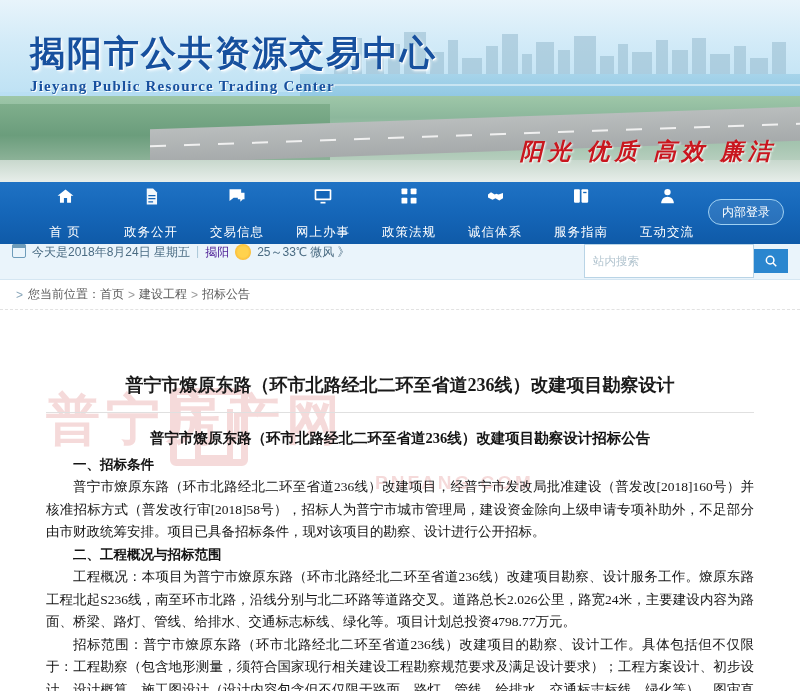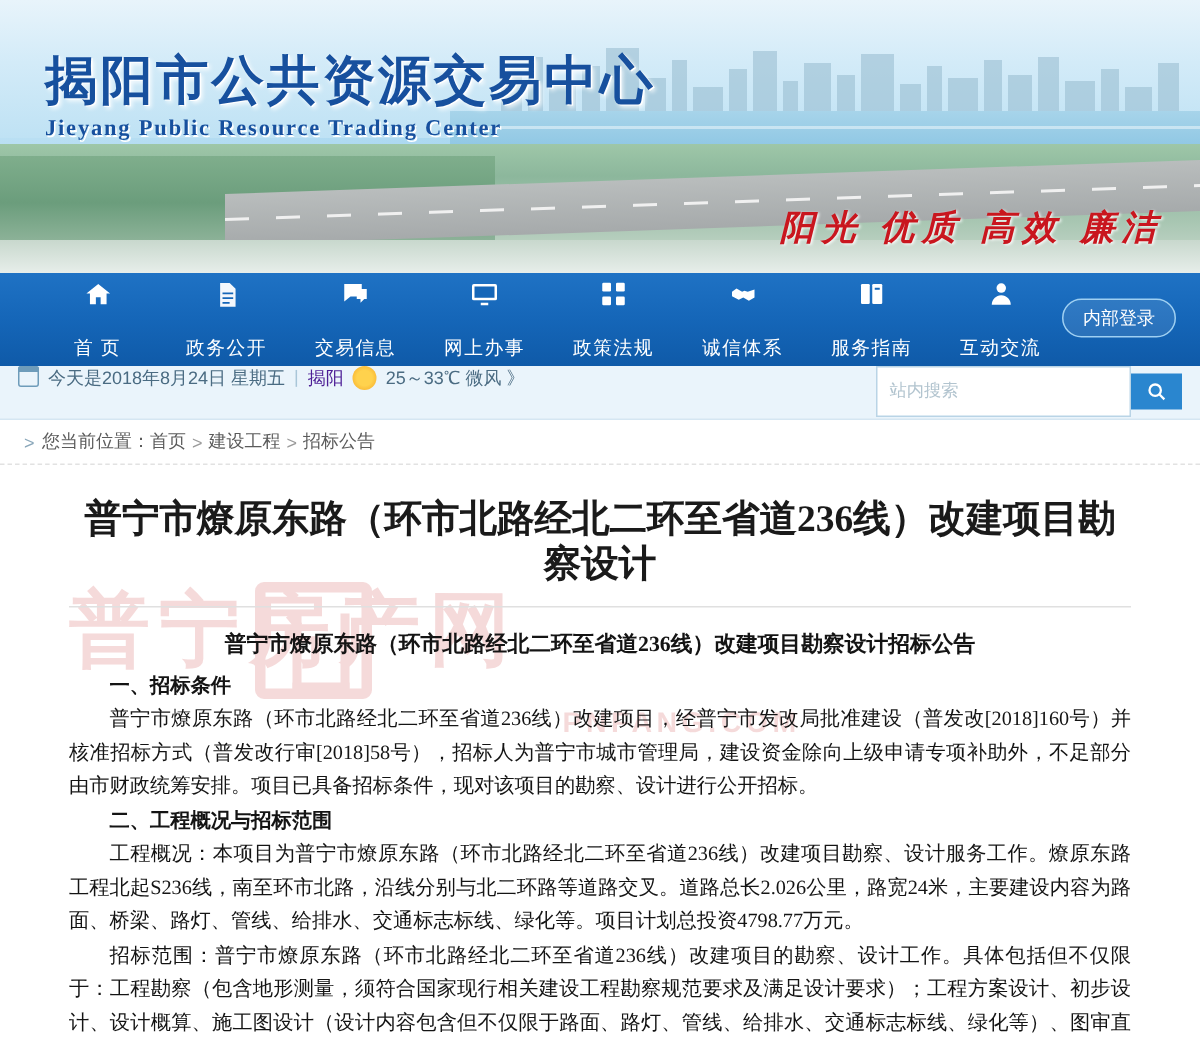--- a/index.html
+++ b/index.html
@@ -216,25 +216,26 @@
   .wm-sub {
     position: absolute; left: 375px; top: 92px;
     font-family: "Liberation Sans", sans-serif;
     font-size: 19px; font-weight: bold; color: #cf4b4b;
     letter-spacing: 3px;
   }
   .doc-title {
     position: relative; z-index: 2;
     text-align: center;
     font-family: "Liberation Serif", serif;
-    font-size: 25px;
+    font-size: 18px;
     font-weight: bold;
     color: #1a1a1a;
     line-height: 30px;
     padding: 0 4px;
+    margin-top: 38px;
   }
   .meta {
     position: relative; z-index: 2;
     margin-top: 22px;
     text-align: center;
     font-size: 12px;
     color: #4b4b4b;
     letter-spacing: 0.2px;
   }
   .meta .brk { color: #7a7a7a; }

